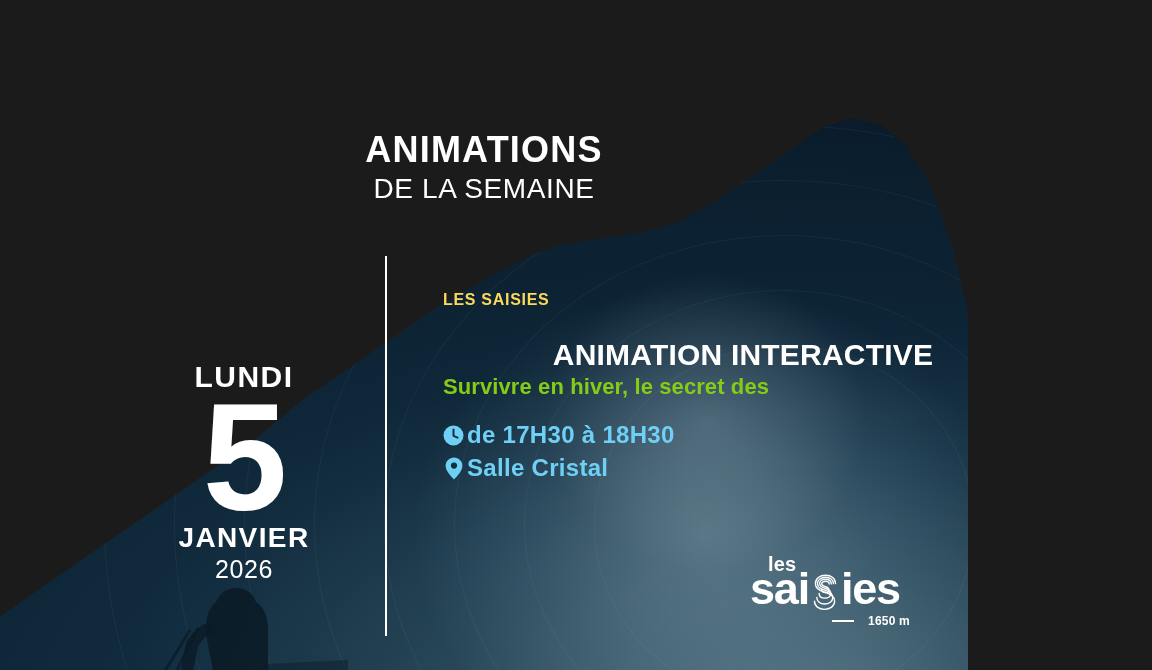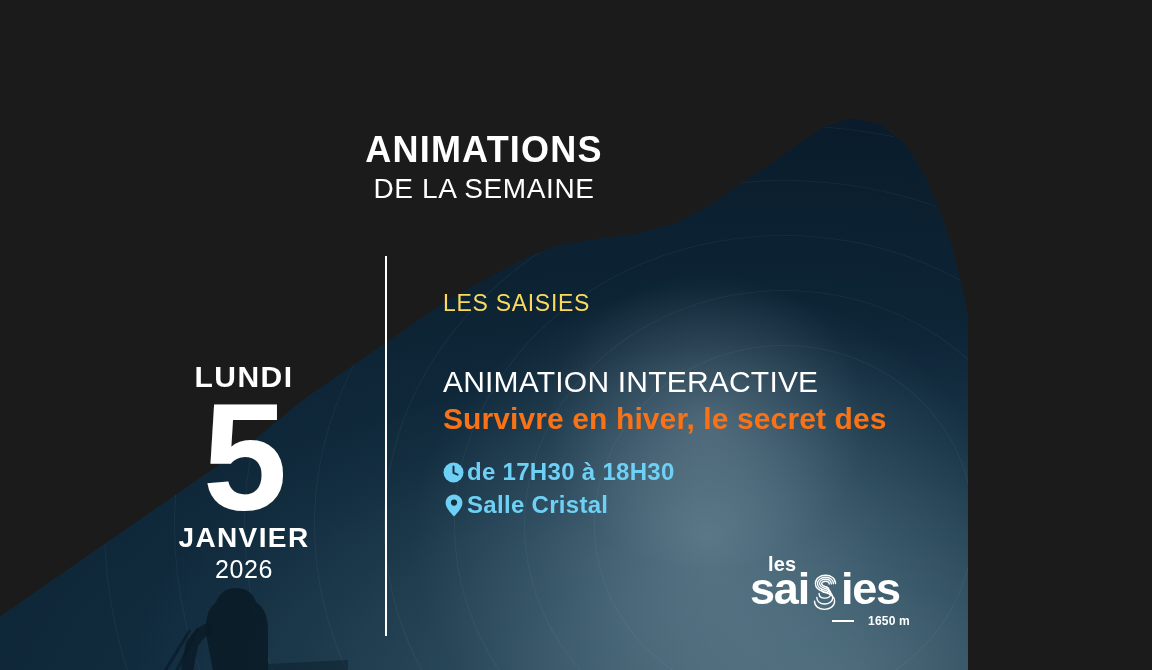--- a/index.html
+++ b/index.html
@@ -212,36 +212,37 @@
 
   
   .event {
     position:absolute;
     left:443px; top:292px;
     width:600px;
     z-index:5;
   }
   .event-location {
     color:#fbda5b;
-    font-size:23px;
-    font-weight:normal;
+    font-size:16px;
+    font-weight:bold;
     letter-spacing:.7px;
     line-height:1;
   }
   .event-kicker {
     color:#ffffff;
     font-size:30px;
-    font-weight:normal;
+    font-weight:bold;
     letter-spacing:.2px;
     line-height:1.12;
-    margin-top:50px;
+    margin-top:30px;
+    text-align:center;
   }
   .event-name {
-    color:#f97316;
-    font-size:30px;
+    color:#84cc16;
+    font-size:22px;
     font-weight:bold;
     letter-spacing:.1px;
     line-height:1.25;
     margin-top:1px;
   }
 
   .meta {
     margin-top:22px;
   }
   .meta-row {

